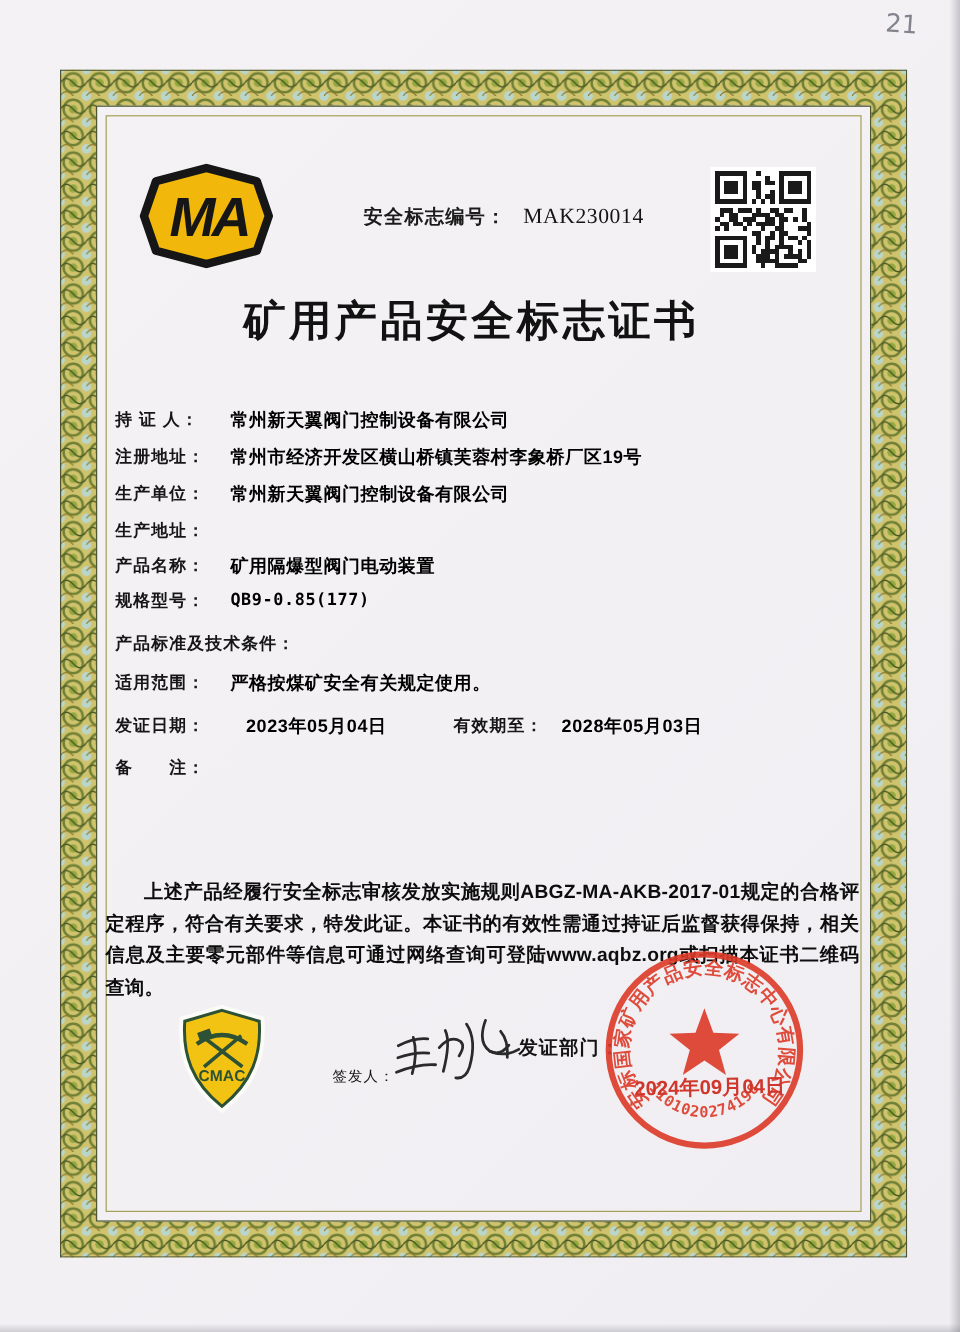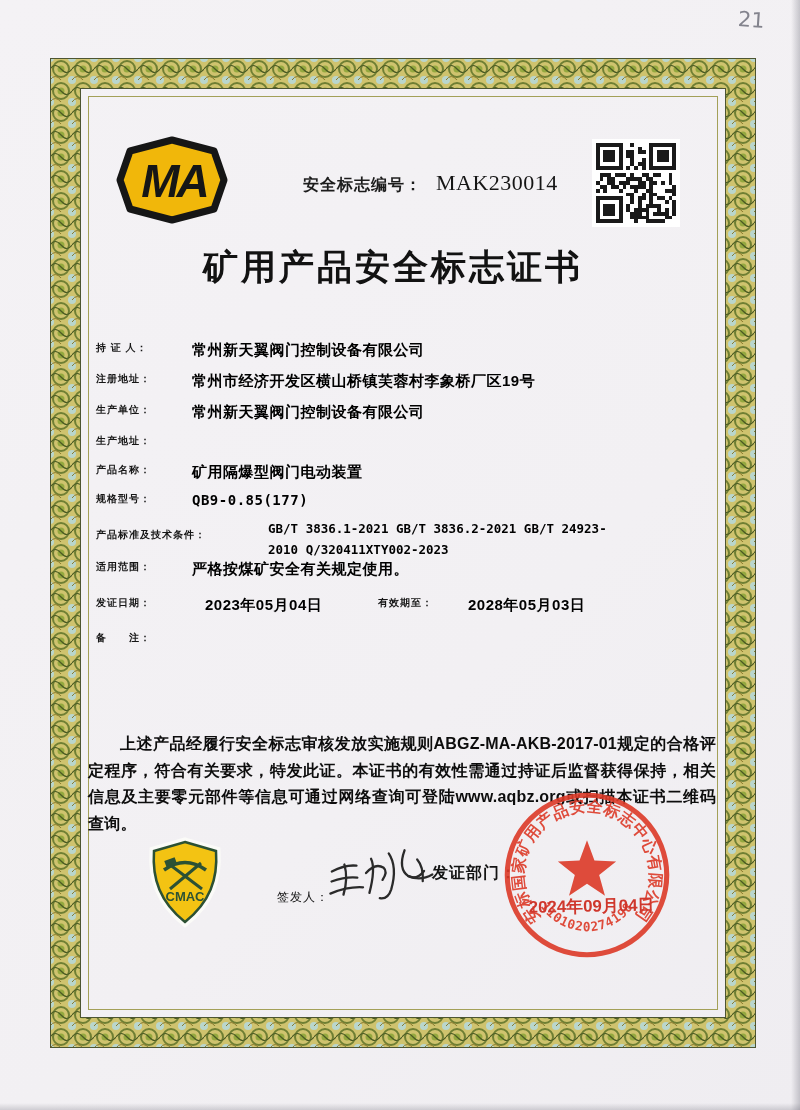--- a/index.html
+++ b/index.html
@@ -9,25 +9,25 @@
         background:linear-gradient(to right,rgba(90,90,105,0),rgba(80,80,95,.28));}
   .page .edge-b{position:absolute;left:0;right:0;bottom:0;height:7px;
         background:linear-gradient(to bottom,rgba(90,90,105,0),rgba(80,80,95,.22));}
   .abs{position:absolute;}
   .note{left:738px;top:8px;font-size:21px;color:#83838d;transform:rotate(4deg);
         font-family:"DejaVu Sans",sans-serif;}
   .frame{left:50px;top:58px;}
   .ma{left:114px;top:136px;}
   .certline{left:303px;top:170px;display:flex;align-items:baseline;gap:14px;}
   .certline .lab{font-size:16px;font-weight:700;color:#1c1c1c;letter-spacing:1px;}
-  .certline .num{font-size:22px;color:#151515;font-family:"Liberation Serif",serif;letter-spacing:.5px;}
+  .certline .num{font-size:18px;color:#151515;font-family:"Liberation Serif",serif;letter-spacing:.5px;}
   .qr{left:592px;top:139px;}
   .title{left:0;width:786px;top:244px;margin:0;text-align:center;font-size:35px;
          font-weight:900;color:#121212;letter-spacing:3px;}
-  .lbl{font-size:10px;font-weight:700;color:#161616;letter-spacing:1px;white-space:nowrap;}
+  .lbl{font-size:14px;font-weight:700;color:#161616;letter-spacing:1px;white-space:nowrap;}
   .val{font-size:15px;font-weight:700;color:#000;letter-spacing:.5px;white-space:nowrap;}
   .mono{font-family:"DejaVu Sans Mono",monospace;}
   .l1{left:96px}.l2{left:192px}
   .r1{top:341px}.r2{top:372px}.r3{top:403px}.r4{top:434px}.r5{top:463px}.r6{top:492px}
   .std-l{left:96px;top:528px;}
   .std-v{left:268px;top:518px;font-size:12.5px;font-weight:700;line-height:21px;color:#000;}
   .r8{top:560px}
   .d1{left:96px;top:596px}.d2{left:205px;top:596px}.d3{left:378px;top:596px}.d4{left:468px;top:596px}
   .r10{top:631px;left:96px}
   .para{left:88px;top:731px;width:628px;margin:0;font-size:16px;line-height:26.5px;
@@ -319,24 +319,20 @@
 
   <span class="abs lbl l1 r4">生产地址：</span>
 
   <span class="abs lbl l1 r5">产品名称：</span>
   <span class="abs val l2 r5">矿用隔爆型阀门电动装置</span>
 
   <span class="abs lbl l1 r6">规格型号：</span>
   <span class="abs val mono l2 r6" style="font-size:14px">QB9-0.85(177)</span>
 
   <span class="abs lbl std-l">产品标准及技术条件：</span>
-  <div class="abs std-v mono">
-    <div>GB/T 3836.1-2021 GB/T 3836.2-2021 GB/T 24923-</div>
-    <div>2010 Q/320411XTY002-2023</div>
-  </div>
 
   <span class="abs lbl l1 r8">适用范围：</span>
   <span class="abs val l2 r8">严格按煤矿安全有关规定使用。</span>
 
   <span class="abs lbl d1">发证日期：</span>
   <span class="abs val d2">2023年05月04日</span>
   <span class="abs lbl d3">有效期至：</span>
   <span class="abs val d4">2028年05月03日</span>
 
   <span class="abs lbl r10">备　　注：</span>

